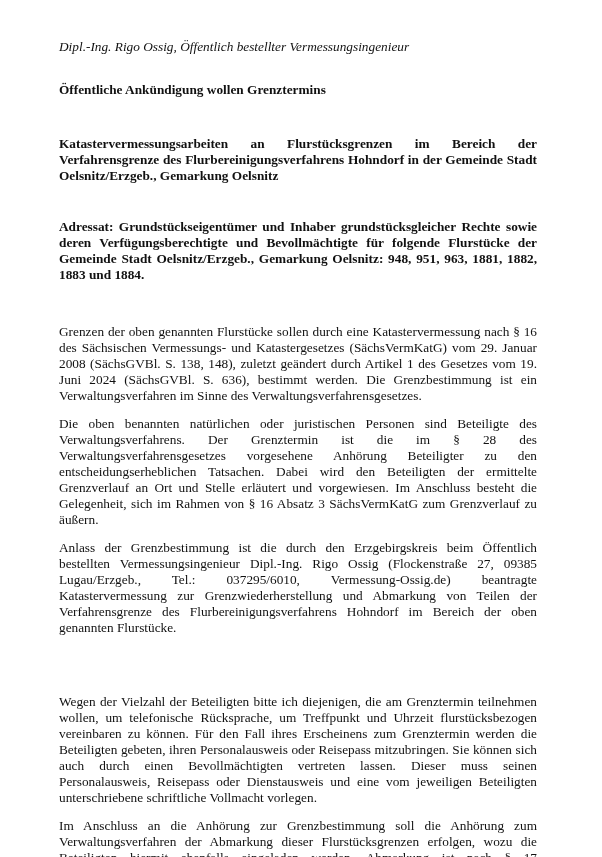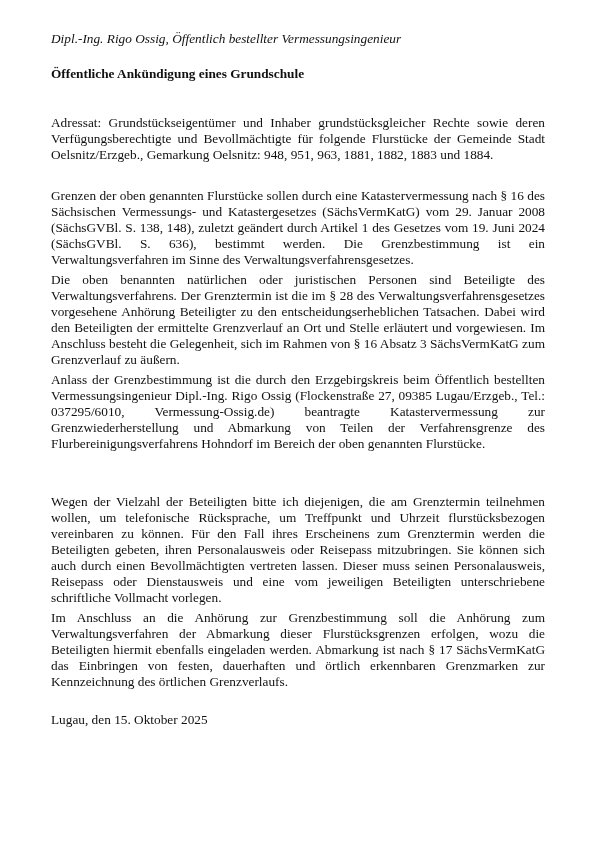--- a/index.html
+++ b/index.html
@@ -2,36 +2,37 @@
 <html><head>
 <meta charset="utf-8">
 <style>
   html, body { margin: 0; padding: 0; background: #ffffff; }
   body { width: 602px; height: 857px; overflow: hidden; position: relative;
          font-family: "Liberation Serif", serif; color: #111; font-size: 13.3px; line-height: 16px; }
   .page { position: absolute; left: 47px; top: 27px; width: 502px; }
   .hdr { font-style: italic; }
   .bold { font-weight: bold; }
   .just { text-align: justify; }
-  p { margin: 4px; }
+  p { margin: 12px; }
   .gap { height: 16px; }
   .title { text-align: justify; text-align-last: left; }
 </style>
 </head>
 <body>
 
 <div class="page">
   <div class="hdr">
     <p>Dipl.-Ing. Rigo Ossig, Öffentlich bestellter Vermessungsingenieur</p>
   </div>
   <div class="gap"></div>
-  <p class="bold" style="margin-top:-1px;">Öffentliche Ankündigung eines Grundschule</p>
+  <p class="bold" style="margin-top:-1px;">Öffentliche Ankündigung wollen Grenztermins</p>
   <div class="gap" style="height:14px"></div>
+  <p class="bold title">Katastervermessungsarbeiten an Flurstücksgrenzen im Bereich der Verfahrensgrenze des Flurbereinigungsverfahrens Hohndorf in der Gemeinde Stadt Oelsnitz/Erzgeb., Gemarkung Oelsnitz</p>
   <div class="gap" style="height:11px"></div>
-  <p class="just" style="hyphens:auto;" lang="de">Adressat: Grundstückseigentümer und Inhaber grundstücksgleicher Rechte sowie deren Verfügungsberechtigte und Bevollmächtigte für folgende Flurstücke der Gemeinde Stadt Oelsnitz/Erzgeb., Gemarkung Oelsnitz: 948, 951, 963, 1881, 1882, 1883 und 1884.</p>
+  <p class="just" style="hyphens:auto;font-weight:bold;" lang="de">Adressat: Grundstückseigentümer und Inhaber grundstücksgleicher Rechte sowie deren Verfügungsberechtigte und Bevollmächtigte für folgende Flurstücke der Gemeinde Stadt Oelsnitz/Erzgeb., Gemarkung Oelsnitz: 948, 951, 963, 1881, 1882, 1883 und 1884.</p>
   <div class="gap" style="height:17px"></div>
   <p class="just" lang="de" style="hyphens:auto;">Grenzen der oben genannten Flurstücke sollen durch eine Katastervermessung nach § 16 des Sächsischen Vermessungs- und Katastergesetzes (SächsVermKatG) vom 29. Januar 2008 (SächsGVBl. S. 138, 148), zuletzt geändert durch Artikel 1 des Gesetzes vom 19. Juni 2024 (SächsGVBl. S. 636), bestimmt werden. Die Grenzbestimmung ist ein Verwaltungsverfahren im Sinne des Verwaltungsverfahrensgesetzes.</p>
   <p class="just" lang="de" style="hyphens:auto;">Die oben benannten natürlichen oder juristischen Personen sind Beteiligte des Verwaltungsverfahrens. Der Grenztermin ist die im § 28 des Verwaltungsverfahrensgesetzes vorgesehene Anhörung Beteiligter zu den entscheidungserheblichen Tatsachen. Dabei wird den Beteiligten der ermittelte Grenzverlauf an Ort und Stelle erläutert und vorgewiesen. Im Anschluss besteht die Gelegenheit, sich im Rahmen von § 16 Absatz 3 SächsVermKatG zum Grenzverlauf zu äußern.</p>
   <p class="just" lang="de" style="hyphens:auto;">Anlass der Grenzbestimmung ist die durch den Erzgebirgskreis beim Öffentlich bestellten Vermessungsingenieur Dipl.-Ing. Rigo Ossig (Flockenstraße 27, 09385 Lugau/Erzgeb., Tel.: 037295/6010, Vermessung-Ossig.de) beantragte Katastervermessung zur Grenzwiederherstellung und Abmarkung von Teilen der Verfahrensgrenze des Flurbereinigungsverfahrens Hohndorf im Bereich der oben genannten Flurstücke.</p>
   <div class="gap" style="height:17px"></div>
   <div class="gap" style="height:17px"></div>
   <p class="just" lang="de" style="hyphens:auto;">Wegen der Vielzahl der Beteiligten bitte ich diejenigen, die am Grenztermin teilnehmen wollen, um telefonische Rücksprache, um Treffpunkt und Uhrzeit flurstücksbezogen vereinbaren zu können. Für den Fall ihres Erscheinens zum Grenztermin werden die Beteiligten gebeten, ihren Personalausweis oder Reisepass mitzubringen. Sie können sich auch durch einen Bevollmächtigten vertreten lassen. Dieser muss seinen Personalausweis, Reisepass oder Dienstausweis und eine vom jeweiligen Beteiligten unterschriebene schriftliche Vollmacht vorlegen.</p>
   <p class="just" lang="de" style="hyphens:auto;">Im Anschluss an die Anhörung zur Grenzbestimmung soll die Anhörung zum Verwaltungsverfahren der Abmarkung dieser Flurstücksgrenzen erfolgen, wozu die Beteiligten hiermit ebenfalls eingeladen werden. Abmarkung ist nach § 17 SächsVermKatG das Einbringen von festen, dauerhaften und örtlich erkennbaren Grenzmarken zur Kennzeichnung des örtlichen Grenzverlaufs.</p>
   <div class="gap" style="height:14px"></div>
   <p>Lugau, den 15. Oktober 2025</p>

